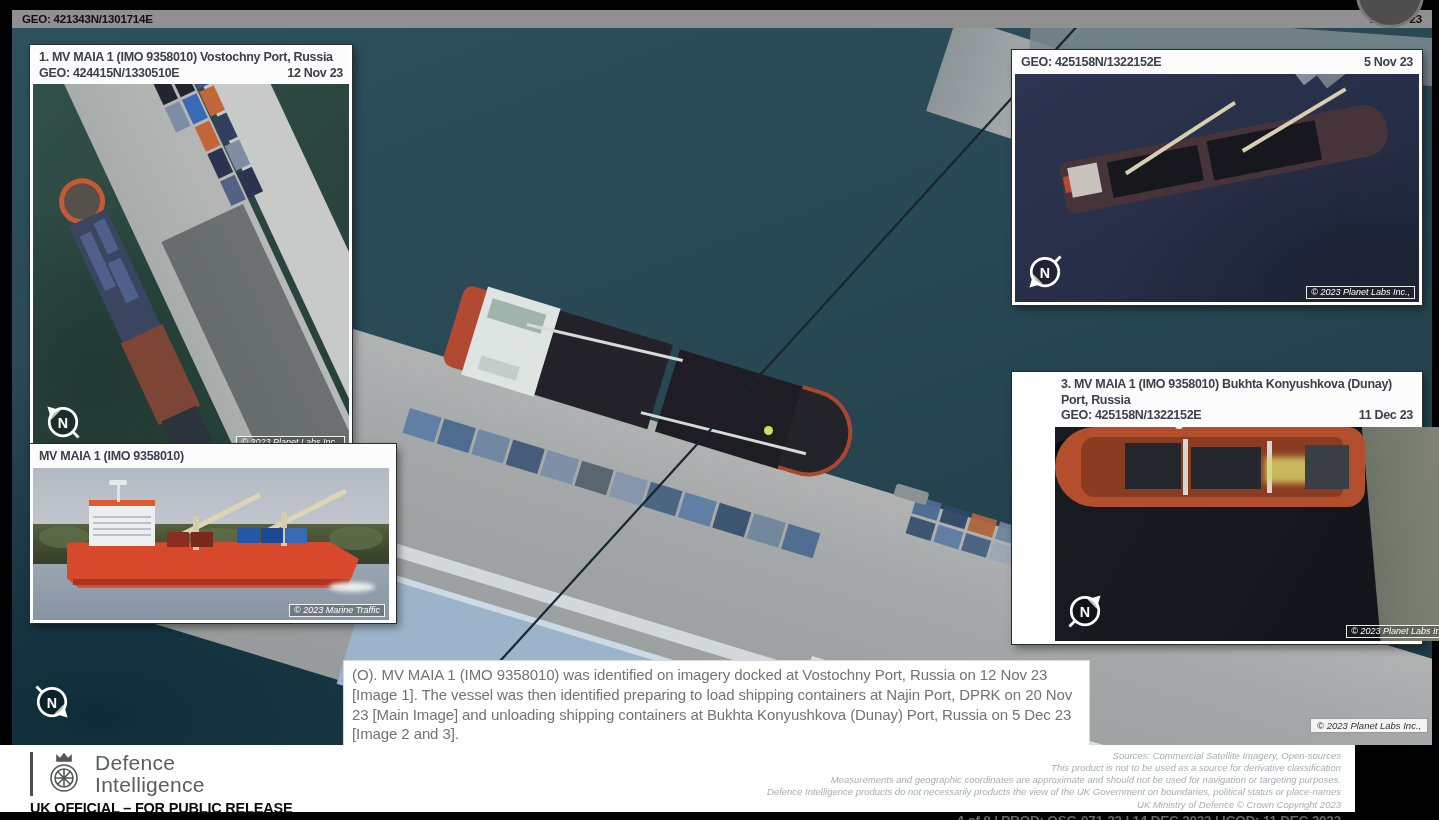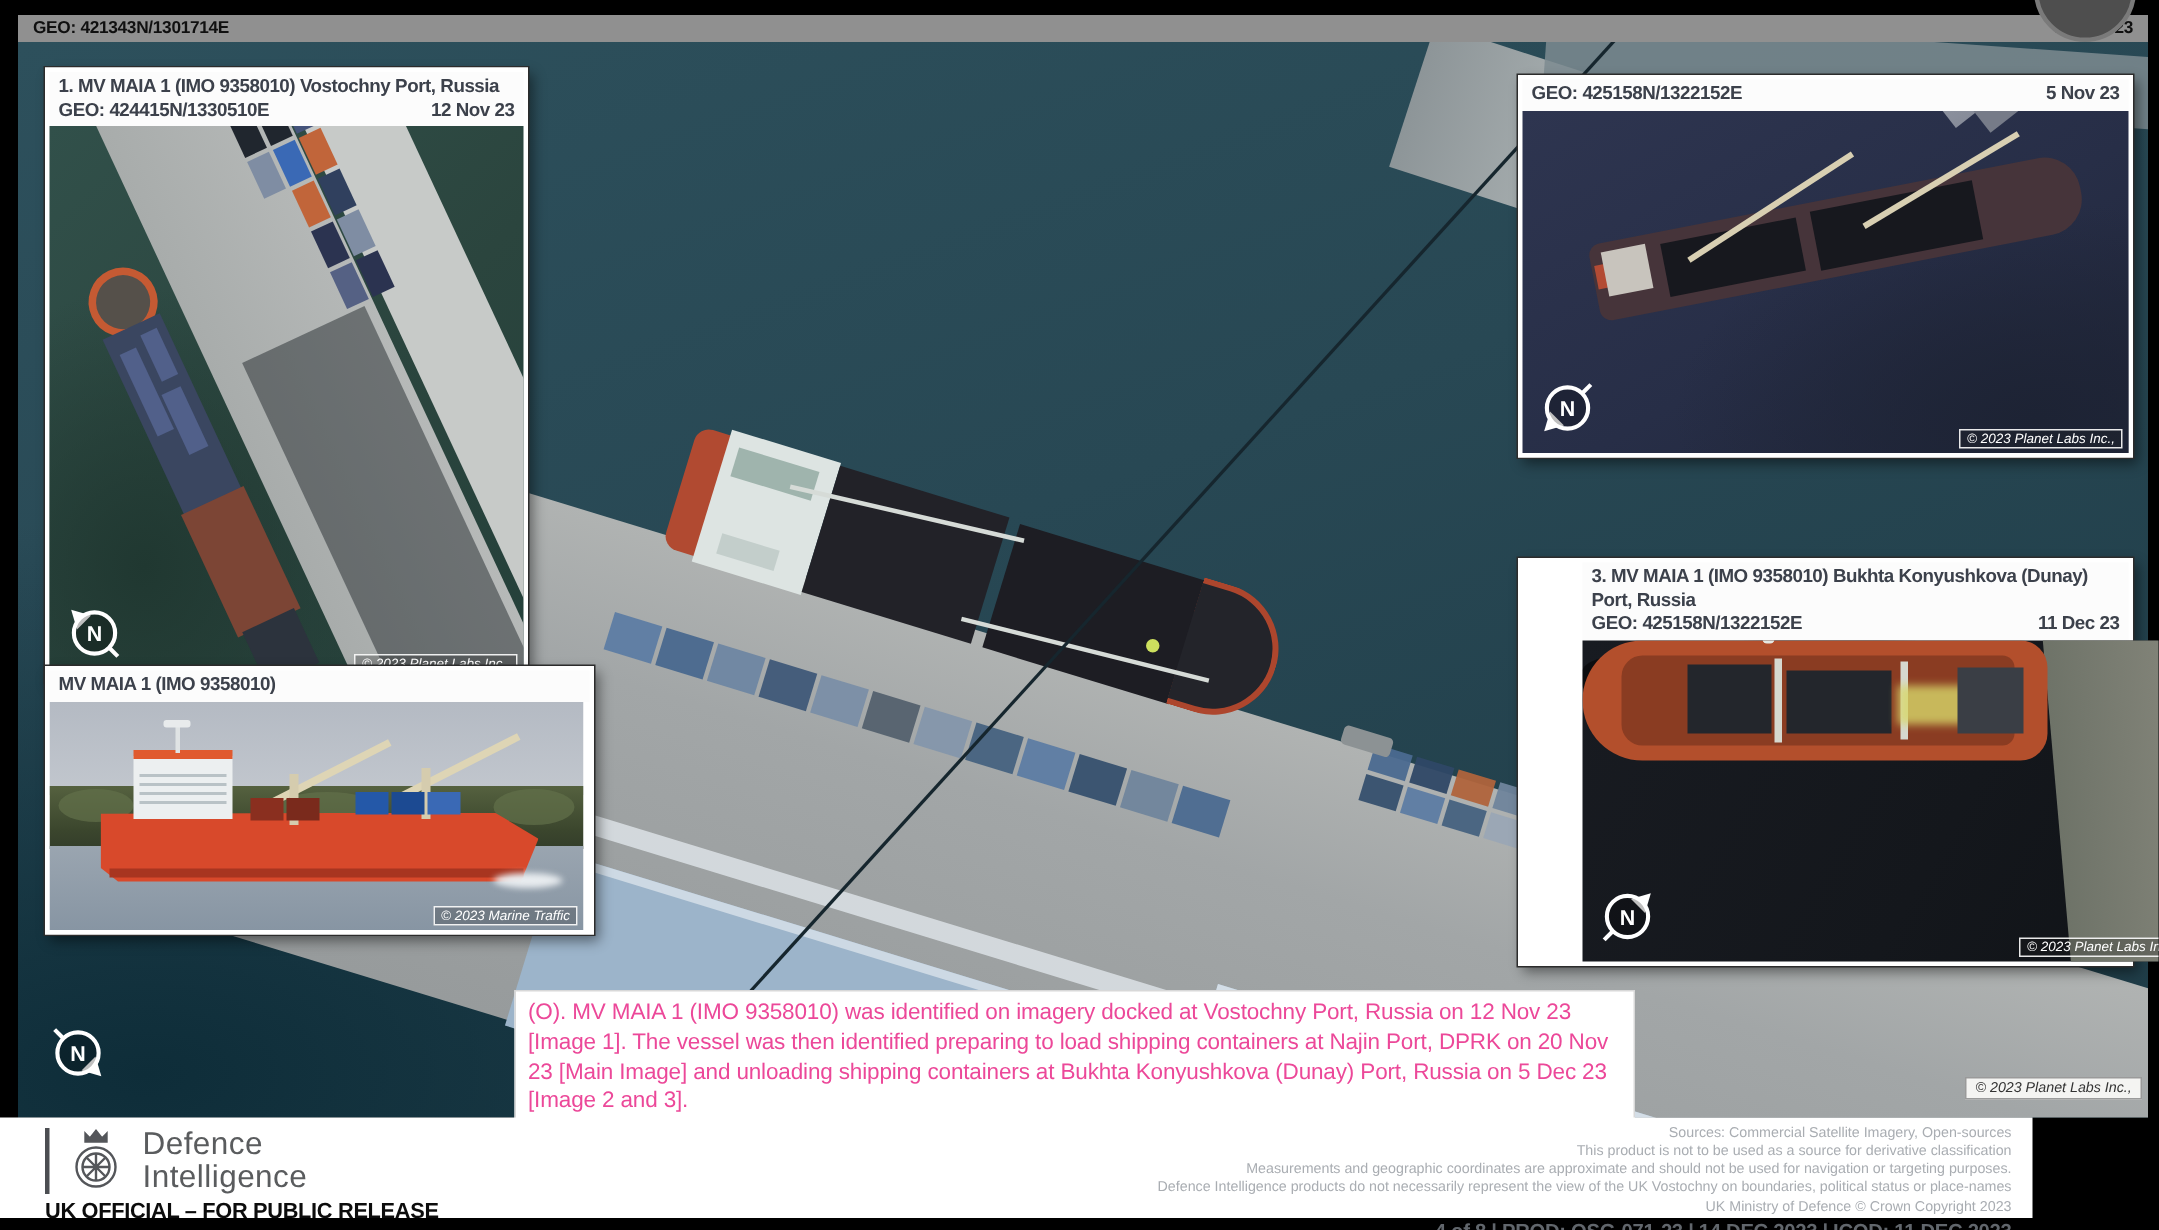--- a/index.html
+++ b/index.html
@@ -150,32 +150,32 @@
   .ph-wake{position:absolute;left:296px;top:114px;width:46px;height:10px;background:#e8ecef;border-radius:50%;filter:blur(2px);}
 
   
   .compass{position:absolute;width:44px;height:44px;z-index:26;}
   .compass svg{width:44px;height:44px;}
 
   
   .caption{
     position:absolute;left:331px;top:650px;width:747px;background:#fff;
     border:1px solid #d8d8d8;padding:4px 8px;box-sizing:border-box;z-index:35;
-    font-size:15px;color:#ec4899;line-height:1.32;letter-spacing:-0.1px;
+    font-size:15px;color:#737373;line-height:1.32;letter-spacing:-0.1px;
   }
 
   
   .footer{position:absolute;left:-12px;top:735px;width:1355px;height:67px;background:#fff;z-index:45;}
   .footer-left{position:absolute;left:30px;top:6px;}
   .logo-row{display:flex;align-items:center;gap:9px;}
   .logo-bar{width:3px;height:44px;background:#4c4e52;}
   .logo-text{font-size:21px;color:#5a5c5e;line-height:1.06;letter-spacing:.3px;}
   .classification{margin-top:3px;font-size:14.5px;font-weight:bold;color:#0c0c0c;letter-spacing:-0.2px;}
   .footer-right{position:absolute;right:14px;top:5px;text-align:right;}
-  .disclaimers{font-size:9.5px;color:#a9adb2;line-height:1.28;}
+  .disclaimers{font-size:9.5px;font-style:italic;color:#a9adb2;line-height:1.28;}
   .product-line{margin-top:2px;font-size:13.5px;font-weight:bold;color:#61666c;letter-spacing:-0.2px;}
 </style>
 </head>
 <body>
 
 <div class="slide">
 
   <div class="topbar">
     <span>GEO: 421343N/1301714E</span>
     <span>20 Nov 23</span>
@@ -434,20 +434,20 @@
           <div>Intelligence</div>
         </div>
       </div>
       <div class="classification">UK OFFICIAL – FOR PUBLIC RELEASE</div>
     </div>
     <div class="footer-right">
       <div class="disclaimers">
         <div>Sources: Commercial Satellite Imagery, Open-sources</div>
         <div>This product is not to be used as a source for derivative classification</div>
         <div>Measurements and geographic coordinates are approximate and should not be used for navigation or targeting purposes.</div>
-        <div>Defence Intelligence products do not necessarily represent the view of the UK Vostochny on boundaries, political status or place-names</div>
+        <div>Defence Intelligence products do not necessarily products the view of the UK Government on boundaries, political status or place-names</div>
         <div>UK Ministry of Defence © Crown Copyright 2023</div>
       </div>
       <div class="product-line">4 of 8 | PROD: OSG-071-23 | 14 DEC 2023 | ICOD: 11 DEC 2023</div>
     </div>
   </div>
 
 </div>
 
 </body></html>

